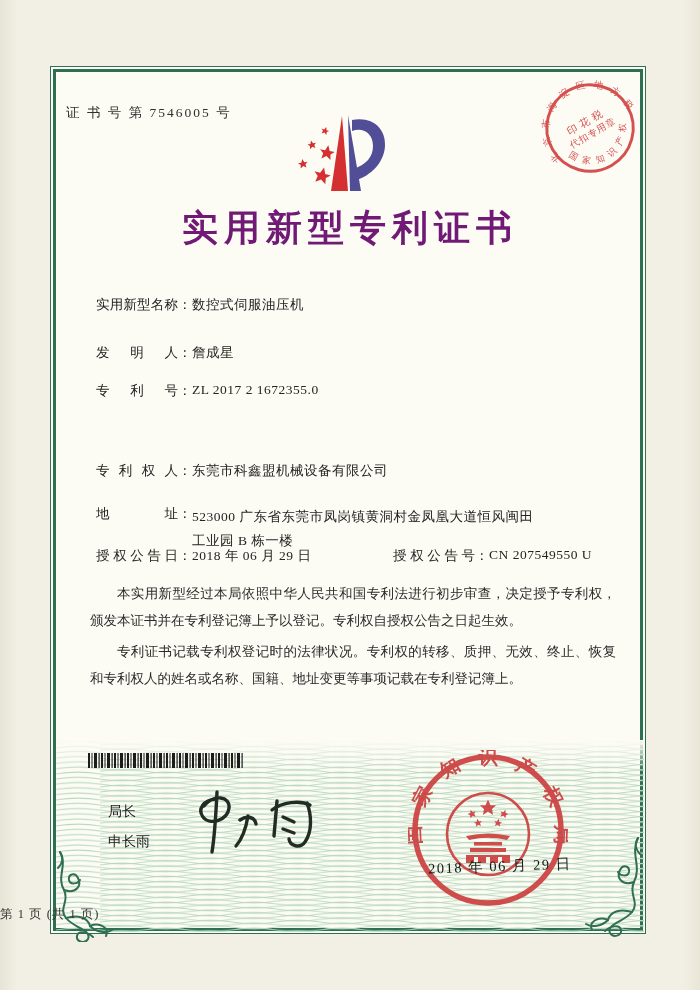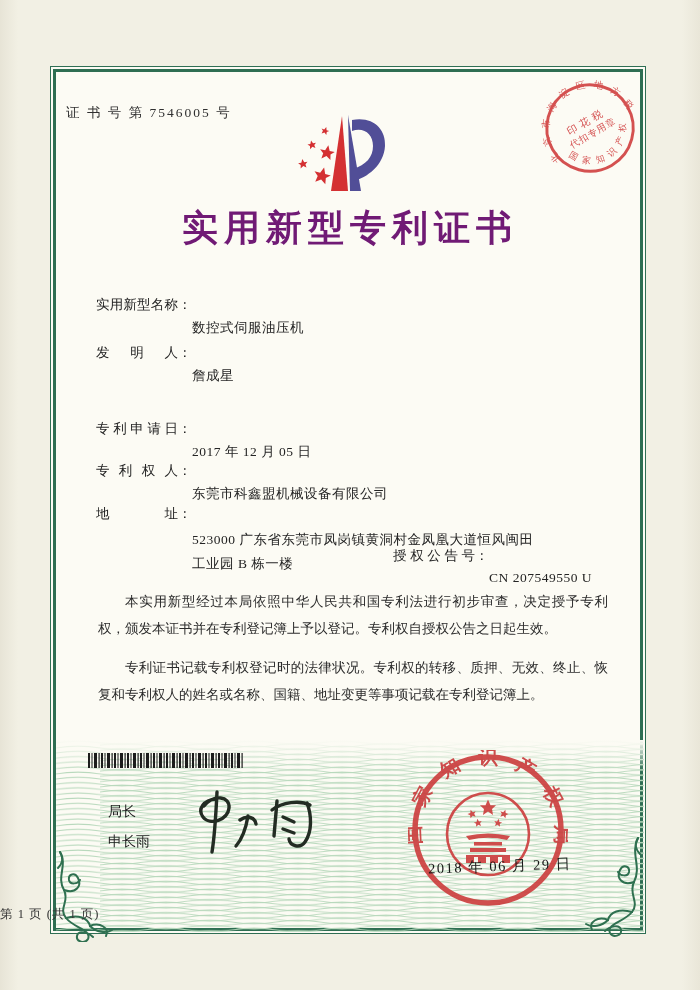--- a/index.html
+++ b/index.html
@@ -17,26 +17,26 @@
     background:#fcfbf4;
     box-shadow:inset 0 0 0 2px #fcfbf4, inset 0 0 0 5px #2e6e52;
   }
   .layer{position:absolute;inset:0;}
   .cert-number{position:absolute;left:66px;top:104px;font-size:13.5px;letter-spacing:2px;color:#303030;}
   .title{position:absolute;left:0;right:0;top:204px;text-align:center;font-size:36px;font-weight:bold;letter-spacing:6px;color:#701a75;}
   
   .frow{position:absolute;left:88px;font-size:13.5px;white-space:nowrap;color:#242424;}
   .f-label{display:inline-block;width:82px;text-align:justify;text-align-last:justify;vertical-align:top;margin-left:8px;}
   .f-colon{display:inline-block;width:14px;vertical-align:top;}
-  .f-value{display:inline-block;vertical-align:top;letter-spacing:.5px;margin-top:23px;}
+  .f-value{display:inline-block;vertical-align:top;letter-spacing:.5px;}
   .f-value.wrap{white-space:normal;width:352px;line-height:24px;letter-spacing:.5px;}
   .frow.right{left:385px;}
   
   .body-text{position:absolute;left:86px;top:576px;width:534px;font-size:13.5px;line-height:27px;color:#2b2b2b;}
-  .body-text p{margin:12px;text-indent:2em;text-align:justify;}
+  .body-text p{margin:4px;text-indent:2em;text-align:justify;}
   
   .waveband{position:absolute;left:56px;top:740px;width:588px;height:192px;overflow:hidden;}
   .wavefade{position:absolute;left:0;top:0;width:100%;height:30px;background:linear-gradient(#fcfbf4,rgba(252,251,244,0));}
   
   .barcode{position:absolute;left:88px;top:753px;}
   
   .signer-title{position:absolute;left:108px;top:803px;font-size:14px;font-family:Liberation Serif, serif;color:#222;text-align:right;}
   .signer-name{position:absolute;left:108px;top:833px;font-size:14px;font-family:"Liberation Sans","DejaVu Sans",sans-serif;color:#222;text-align:center;}
   .signature{position:absolute;left:182px;top:786px;}
   
@@ -126,28 +126,31 @@
   </svg>
 
   <div class="title">实用新型专利证书</div>
 
   <div class="frow" style="top:296px">
     <span class="f-label">实用新型名称</span><span class="f-colon">：</span><span class="f-value">数控式伺服油压机</span>
   </div>
   <div class="frow" style="top:344px">
     <span class="f-label">发明人</span><span class="f-colon">：</span><span class="f-value">詹成星</span>
   </div>
-  <div class="frow" style="top:420px">
-    <span class="f-label">专利申请日</span><span class="f-colon">：</span><span class="f-value">2017 年 12 月 05 日</span>
+  <div class="frow" style="top:382px">
+    <span class="f-label">专利号</span><span class="f-colon">：</span><span class="f-value">ZL 2017 2 1672355.0</span>
   </div>
   <div class="frow" style="top:462px">
     <span class="f-label">专利权人</span><span class="f-colon">：</span><span class="f-value">东莞市科鑫盟机械设备有限公司</span>
   </div>
   <div class="frow" style="top:505px">
     <span class="f-label">地址</span><span class="f-colon">：</span><span class="f-value wrap"><span>523000 广东省东莞市凤岗镇黄洞村金凤凰大道恒风闽田</span><br><span>工业园 B 栋一楼</span></span>
+  </div>
+  <div class="frow" style="top:547px">
+    <span class="f-label">授权公告日</span><span class="f-colon">：</span><span class="f-value">2018 年 06 月 29 日</span>
   </div>
   <div class="frow right" style="top:547px">
     <span class="f-label">授权公告号</span><span class="f-colon">：</span><span class="f-value">CN 207549550 U</span>
   </div>
 
   <div class="body-text">
     <p>本实用新型经过本局依照中华人民共和国专利法进行初步审查，决定授予专利权，颁发本证书并在专利登记簿上予以登记。专利权自授权公告之日起生效。</p>
     <p>专利证书记载专利权登记时的法律状况。专利权的转移、质押、无效、终止、恢复和专利权人的姓名或名称、国籍、地址变更等事项记载在专利登记簿上。</p>
   </div>
 

